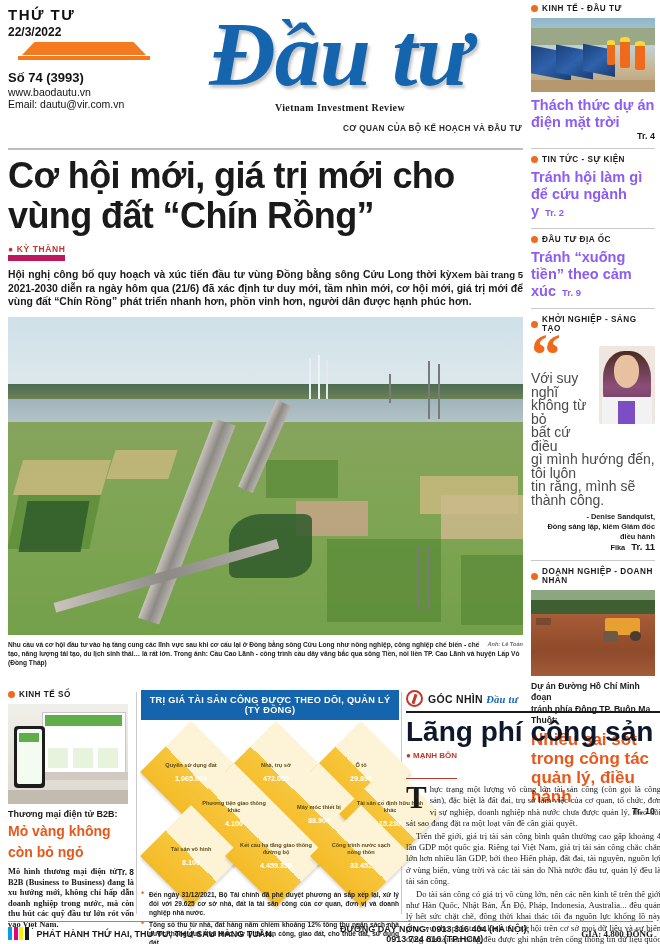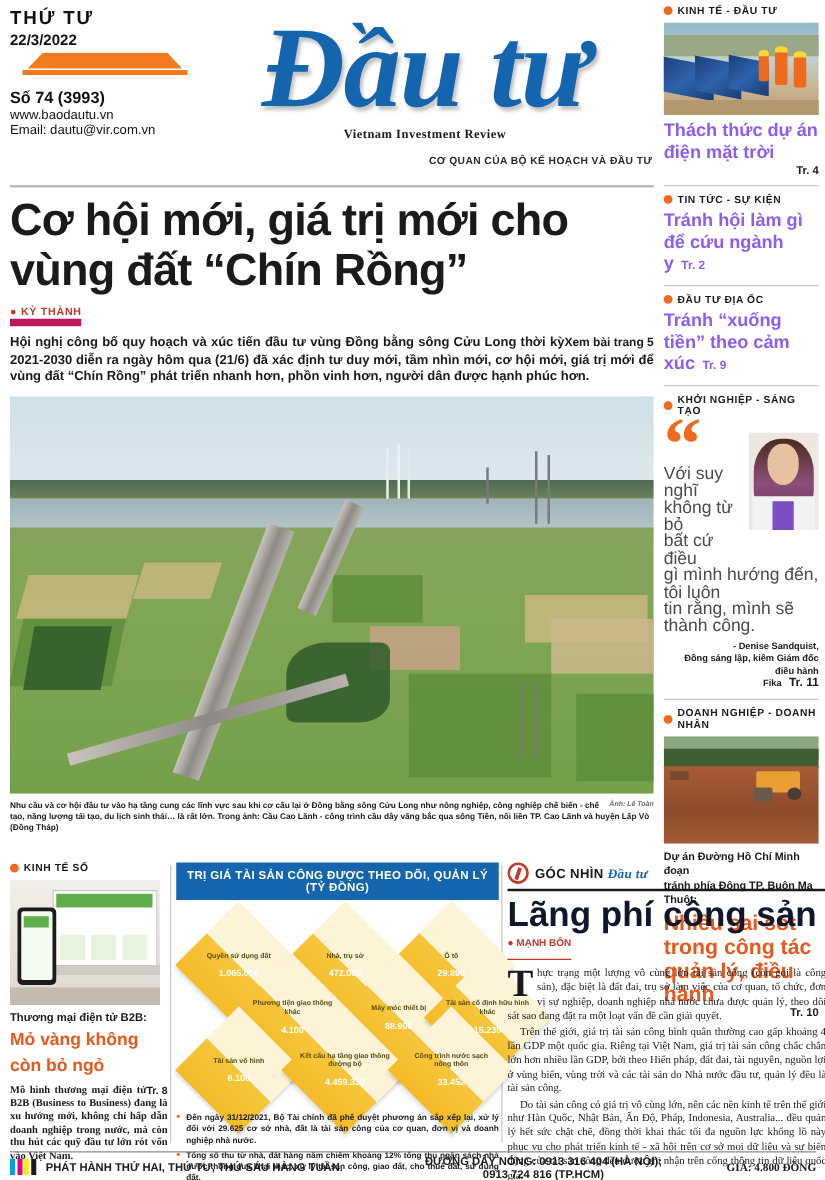--- a/index.html
+++ b/index.html
@@ -172,21 +172,21 @@
     border: 2.5px solid #c0392b; position: relative; flex:none;
   }
   .op-logo:after {
     content:""; position:absolute; left:5px; top:2px; width: 3px; height: 10px;
     background:#c0392b; transform: rotate(18deg);
   }
   .op-kick { font-size: 10.5px; font-weight: 800; letter-spacing: .3px; color:#1a1a1a;}
   .op-kick em { font-family:"Liberation Serif", serif; font-style: italic; color:#1464ae; font-weight:700;}
   .op-title { font-weight: 700; font-size: 28px; line-height: 25px; color:#0f172a; margin-top: 6px;}
   .op-by { margin-top: 4px; font-size: 8px; font-weight: 800; color:#c0392b;
-           border-bottom:1px solid #c0392b; display:inline-block; padding-bottom:8px;}
+           border-bottom:1px solid #c0392b; display:inline-block; padding-bottom:18px;}
   .op-body {
     font-family: "Liberation Serif", serif; font-size: 8.6px; line-height: 11.4px;
     color:#1a1a1a; margin-top: 5px; text-align: justify;
   }
   .op-body p { margin-bottom: 1px; text-indent: 10px;}
   .op-body p.first { text-indent: 0; }
   .dropcap {
     float: left; font-family:"Liberation Serif", serif; font-size: 31px; line-height: 26px;
     font-weight: 700; padding: 1px 3px 0 0; color:#1a1a1a;
   }

